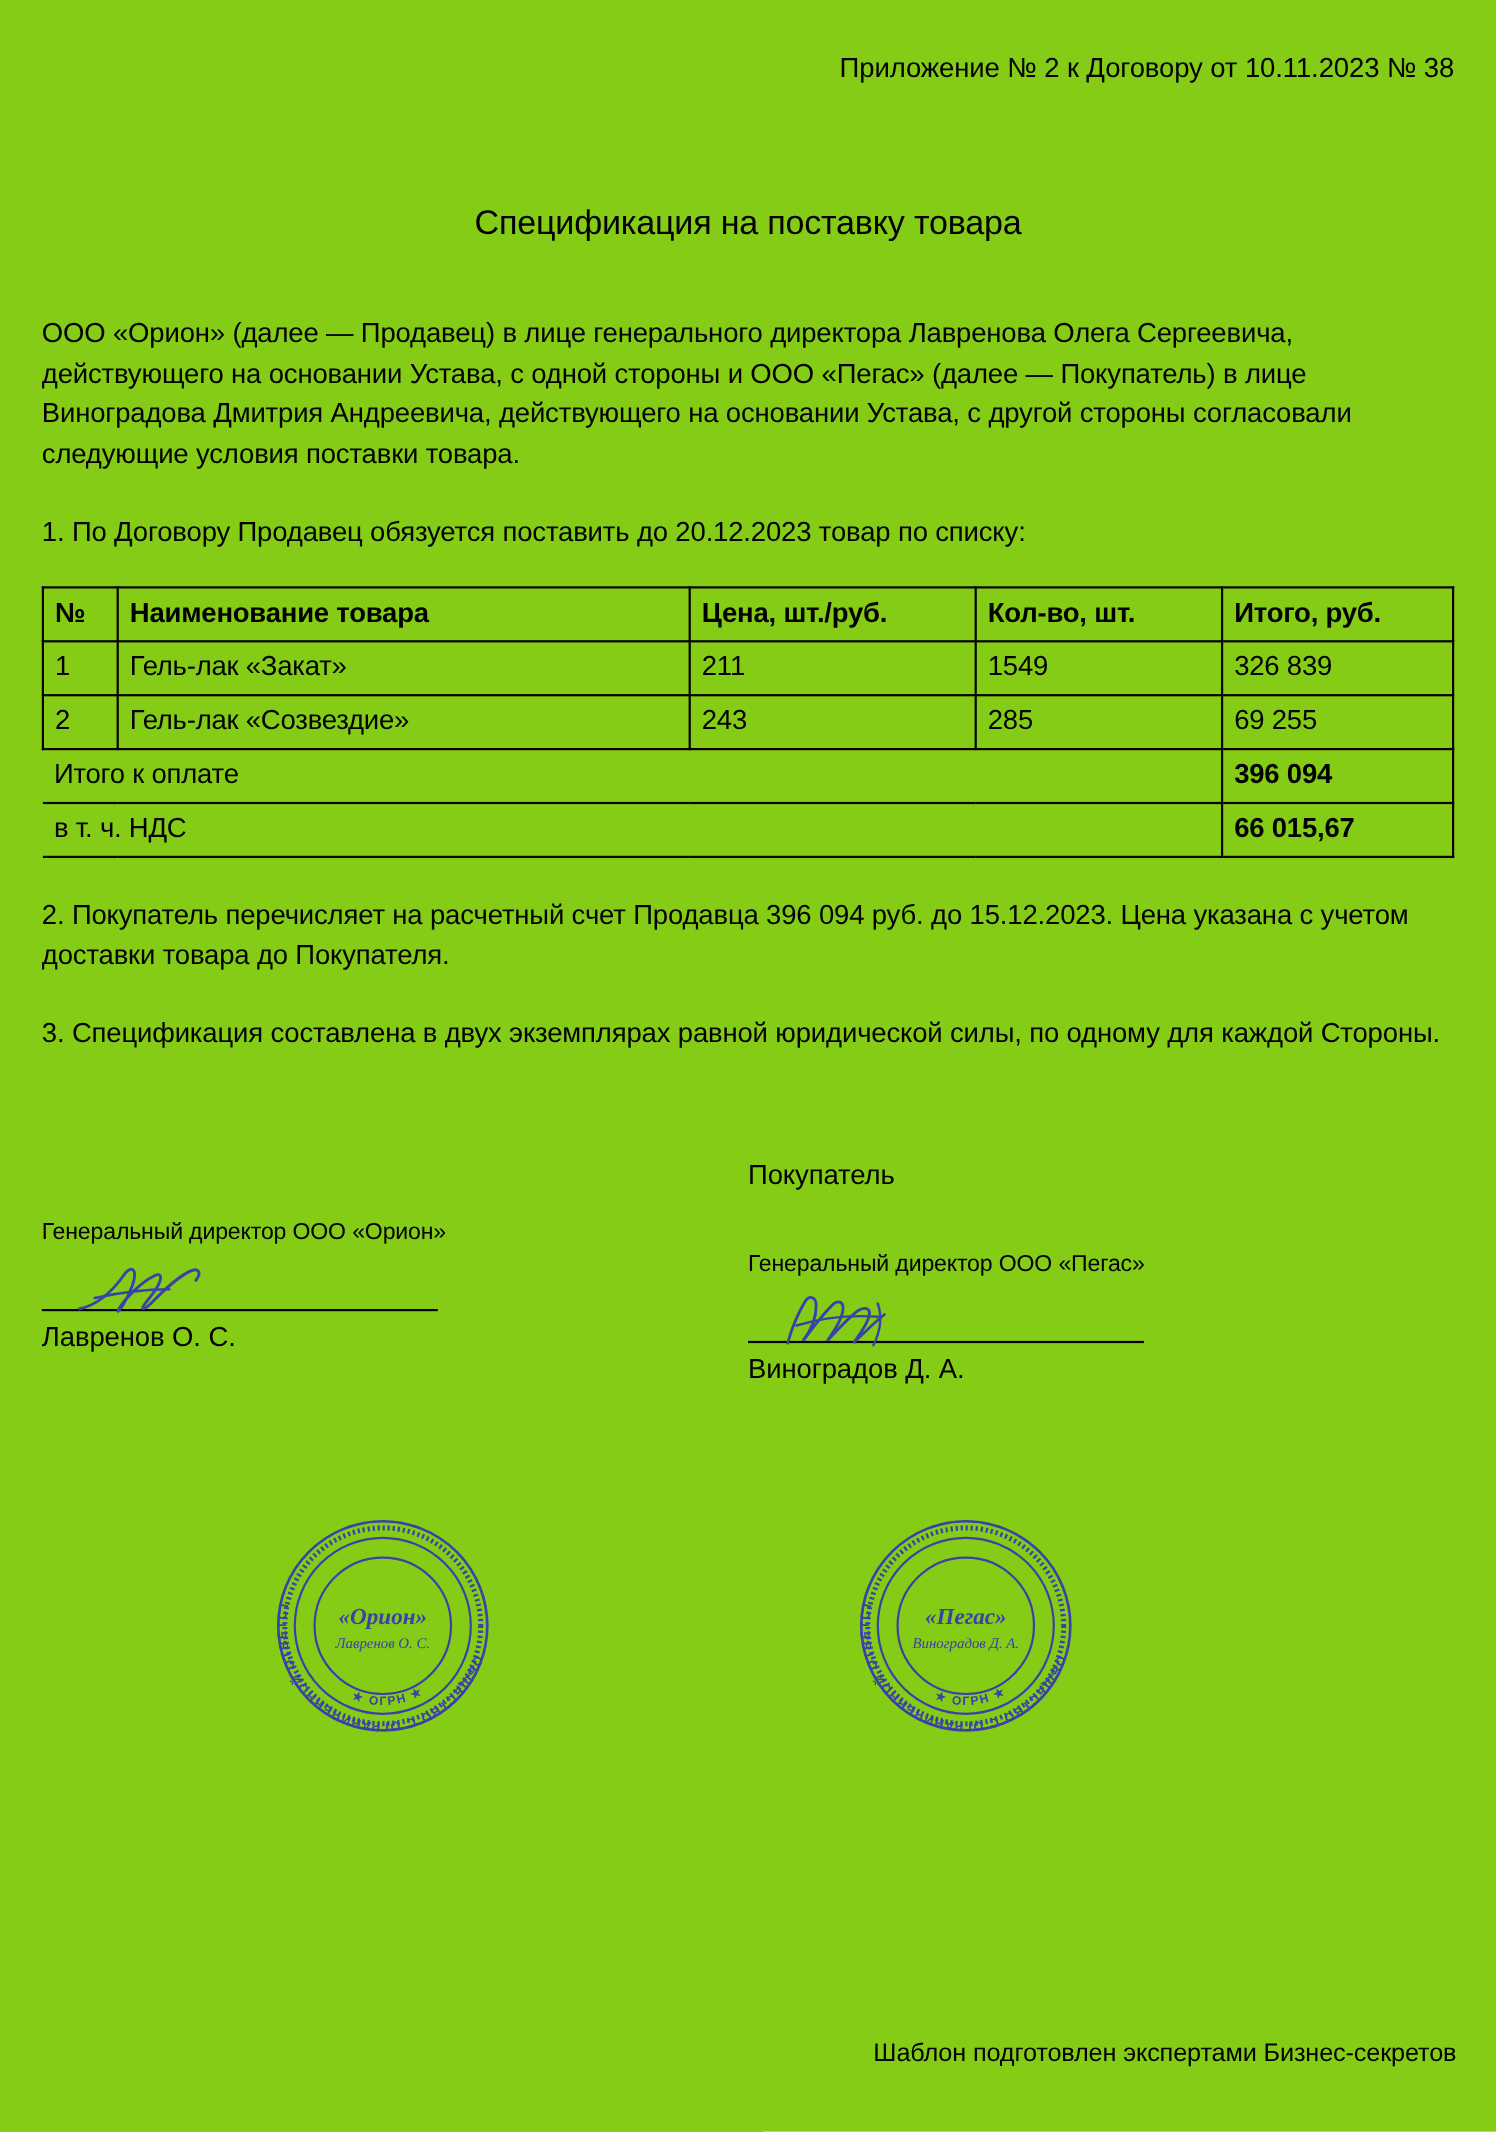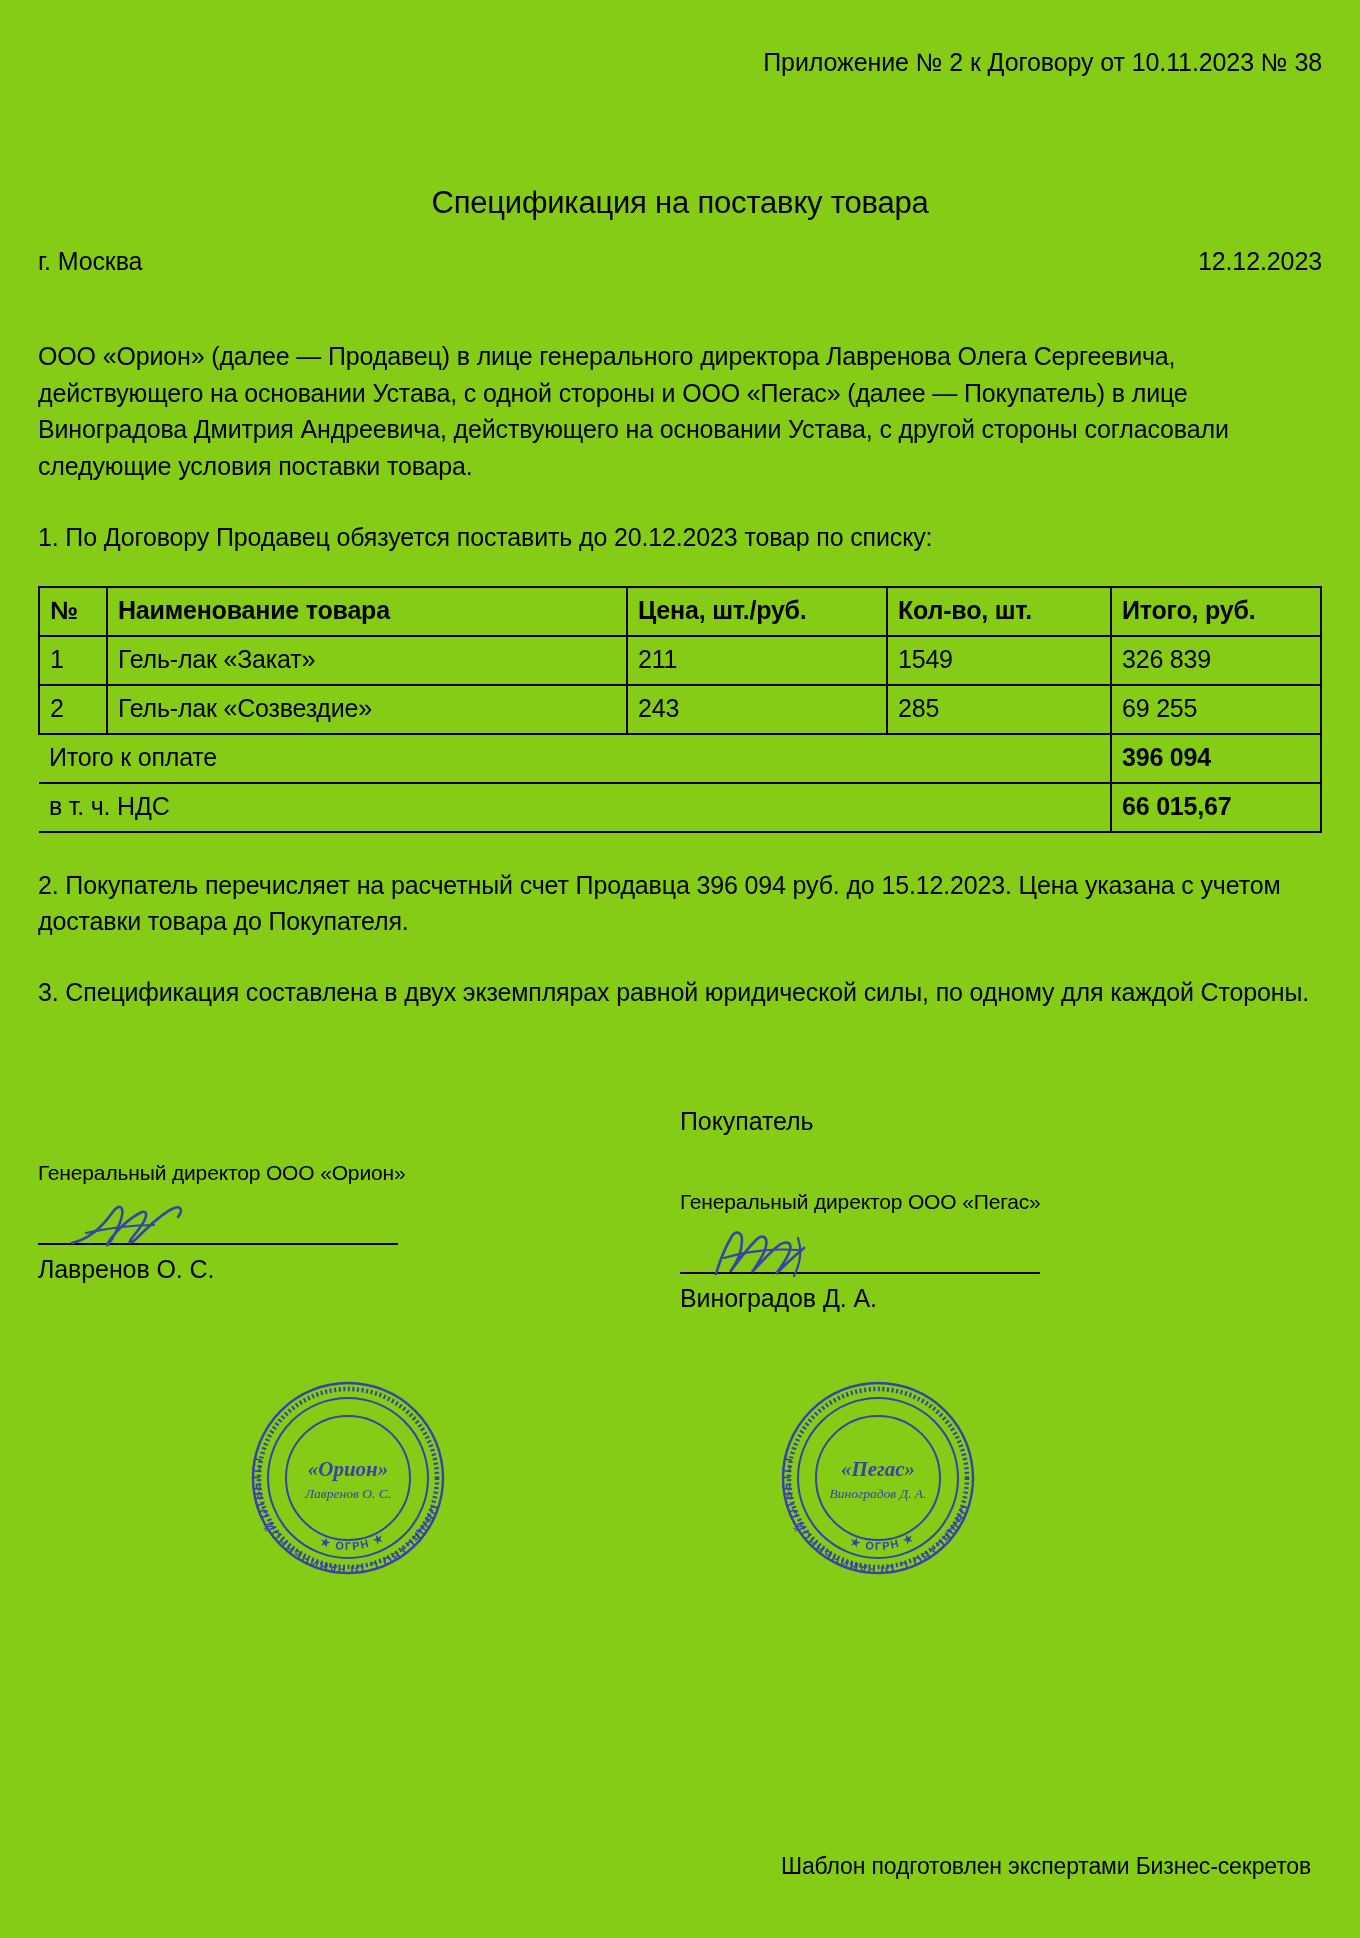--- a/index.html
+++ b/index.html
@@ -146,39 +146,35 @@
     position: absolute;
     width: 220px;
     height: 220px;
   }
   .stamp-orion  { left: 238px; top: 1368px; }
   .stamp-pegas  { left: 768px; top: 1368px; }
 
   
   .doc-footer {
     position: absolute;
-    right: 49px;
+    right: 36px;
     bottom: 58px;
     font-size: 23px;
     letter-spacing: -0.15px;
   }
 </style>
 </head>
 <body>
 
 <div class="page">
 
   <div class="doc-header">Приложение № 2 к Договору от 10.11.2023 № 38</div>
 
   <div class="doc-title">Спецификация на поставку товара</div>
 
-  <div class="city-date">
-    <span>г. Москва</span>
-    <span>12.12.2023</span>
-  </div>
 
   <div class="intro">ООО «Орион» (далее — Продавец) в лице генерального директора Лавренова Олега Сергеевича, действующего на основании Устава, с одной стороны и ООО «Пегас» (далее — Покупатель) в лице Виноградова Дмитрия Андреевича, действующего на основании Устава, с другой стороны согласовали следующие условия поставки товара.</div>
 
   <div class="clause">1. По Договору Продавец обязуется поставить до 20.12.2023 товар по списку:</div>
 
   <table class="goods">
     <thead>
       <tr>
         <th class="col-num">№</th>
         <th class="col-name">Наименование товара</th>

